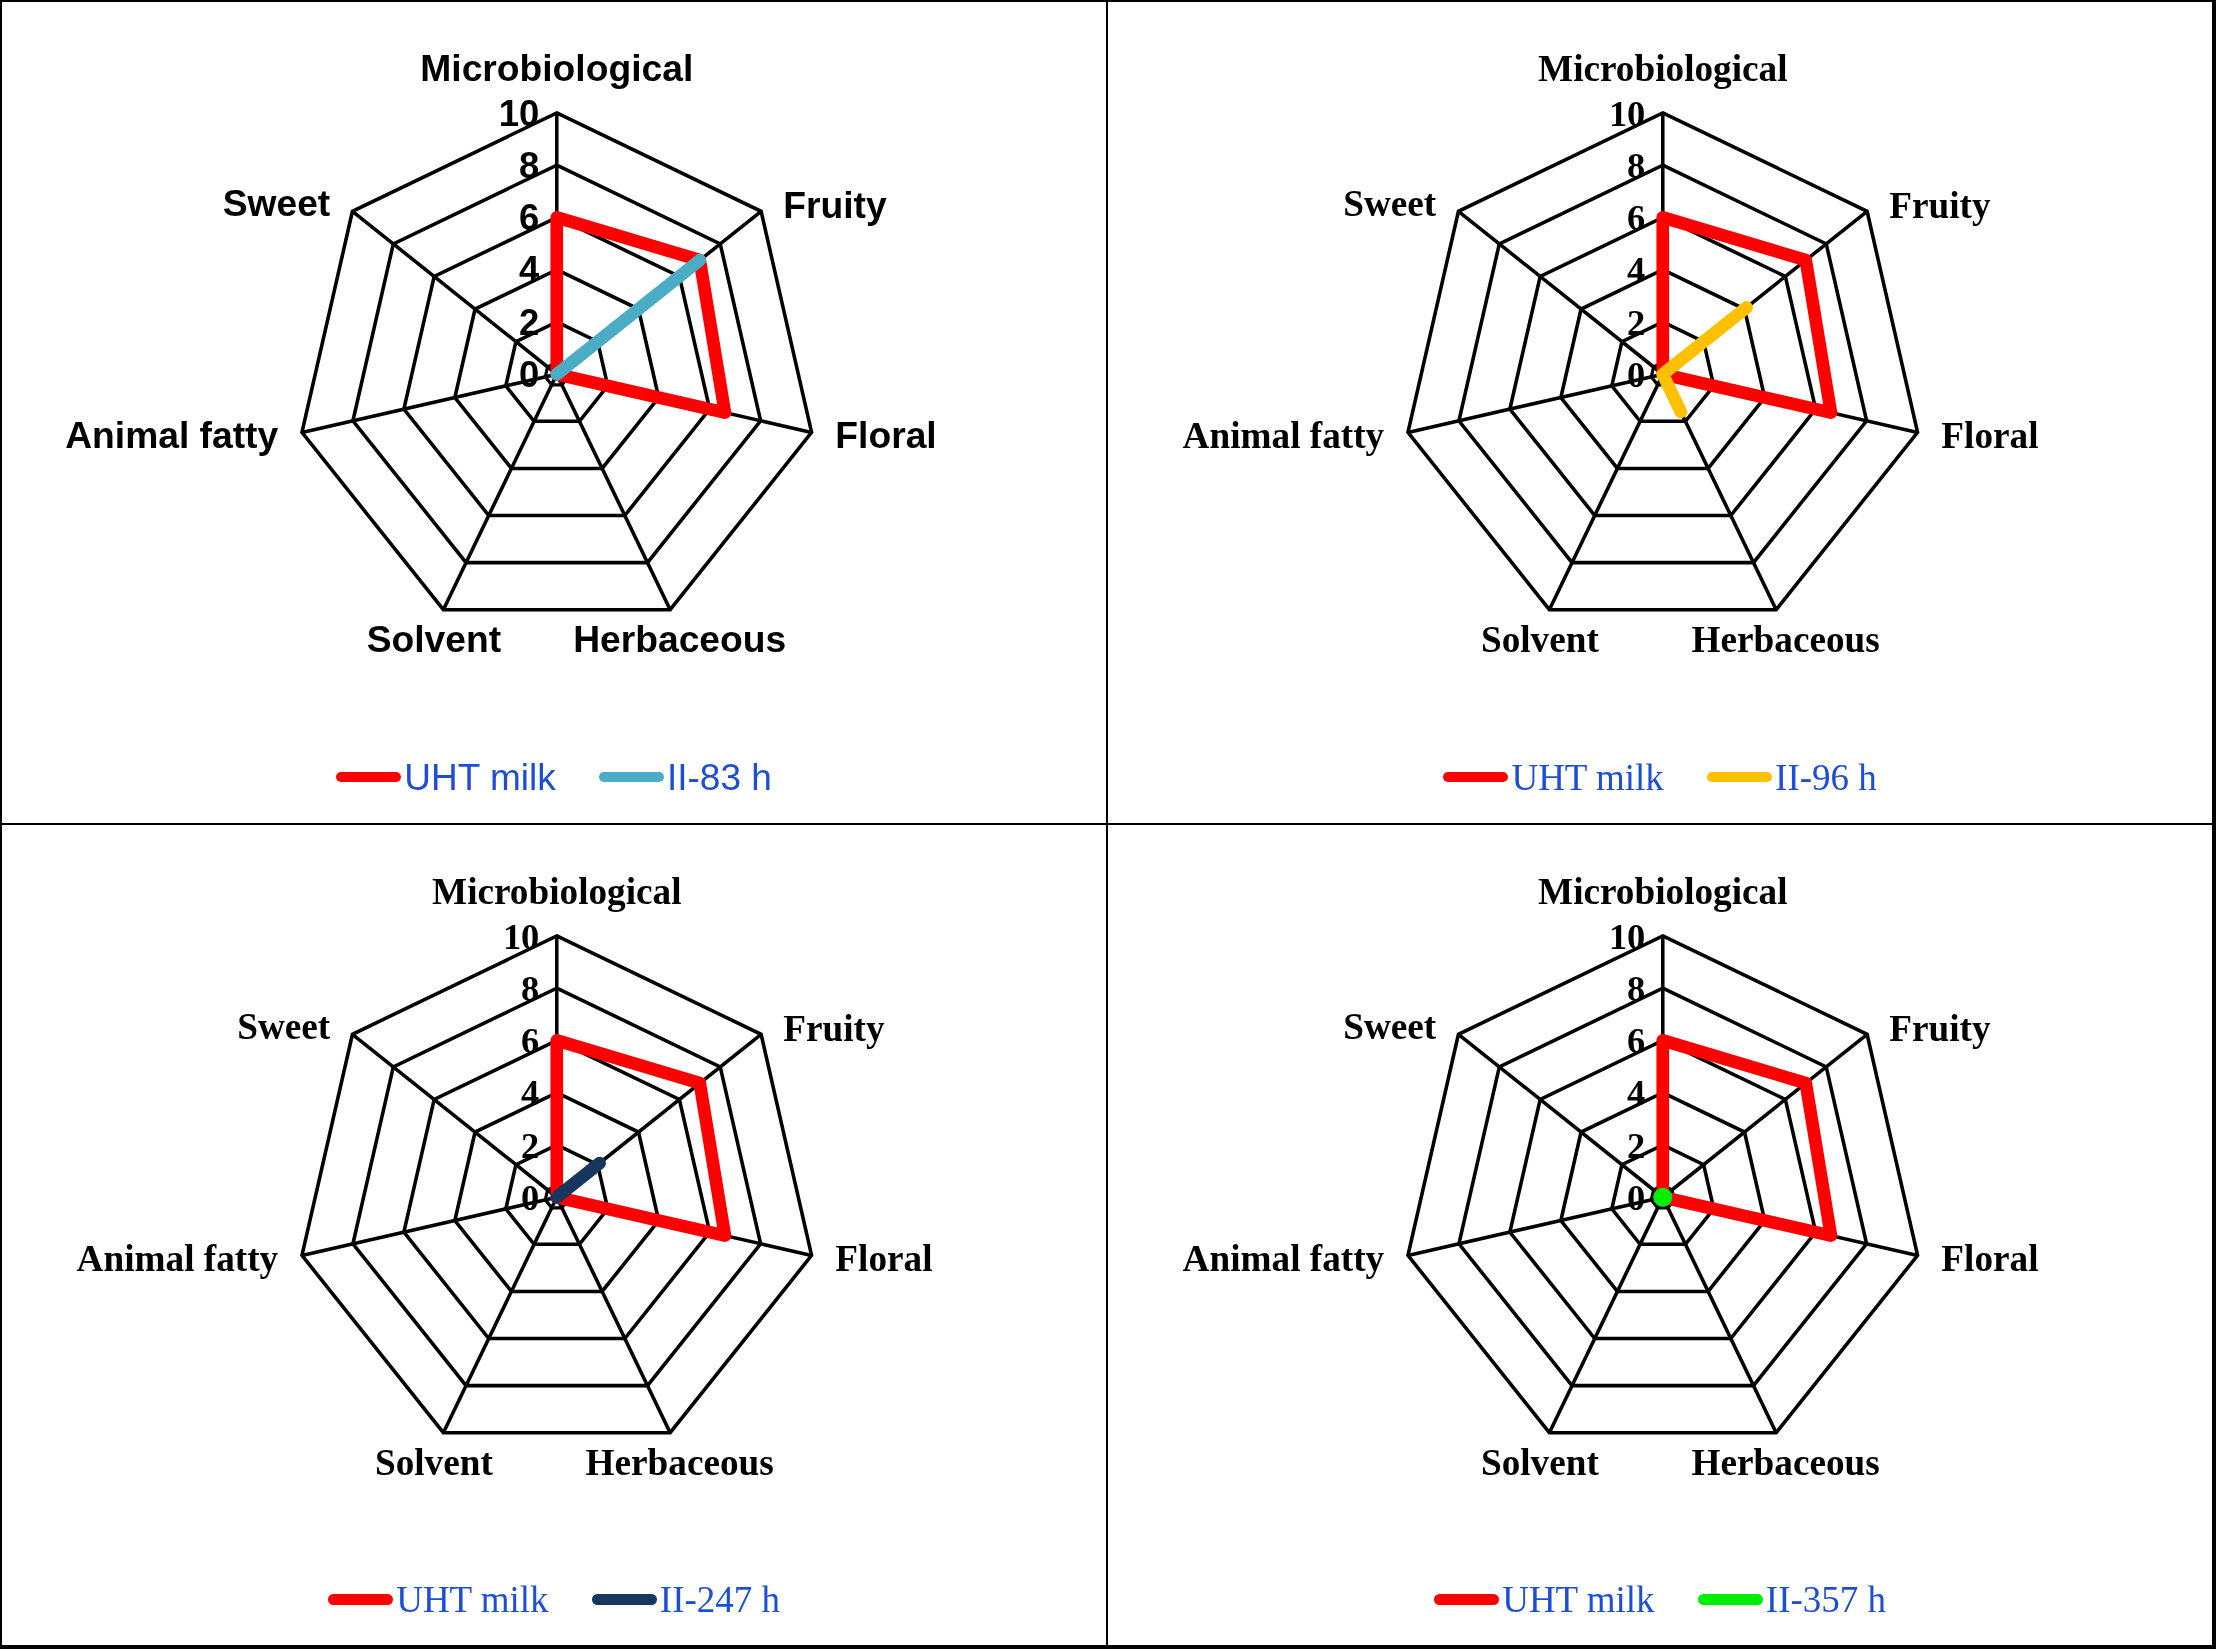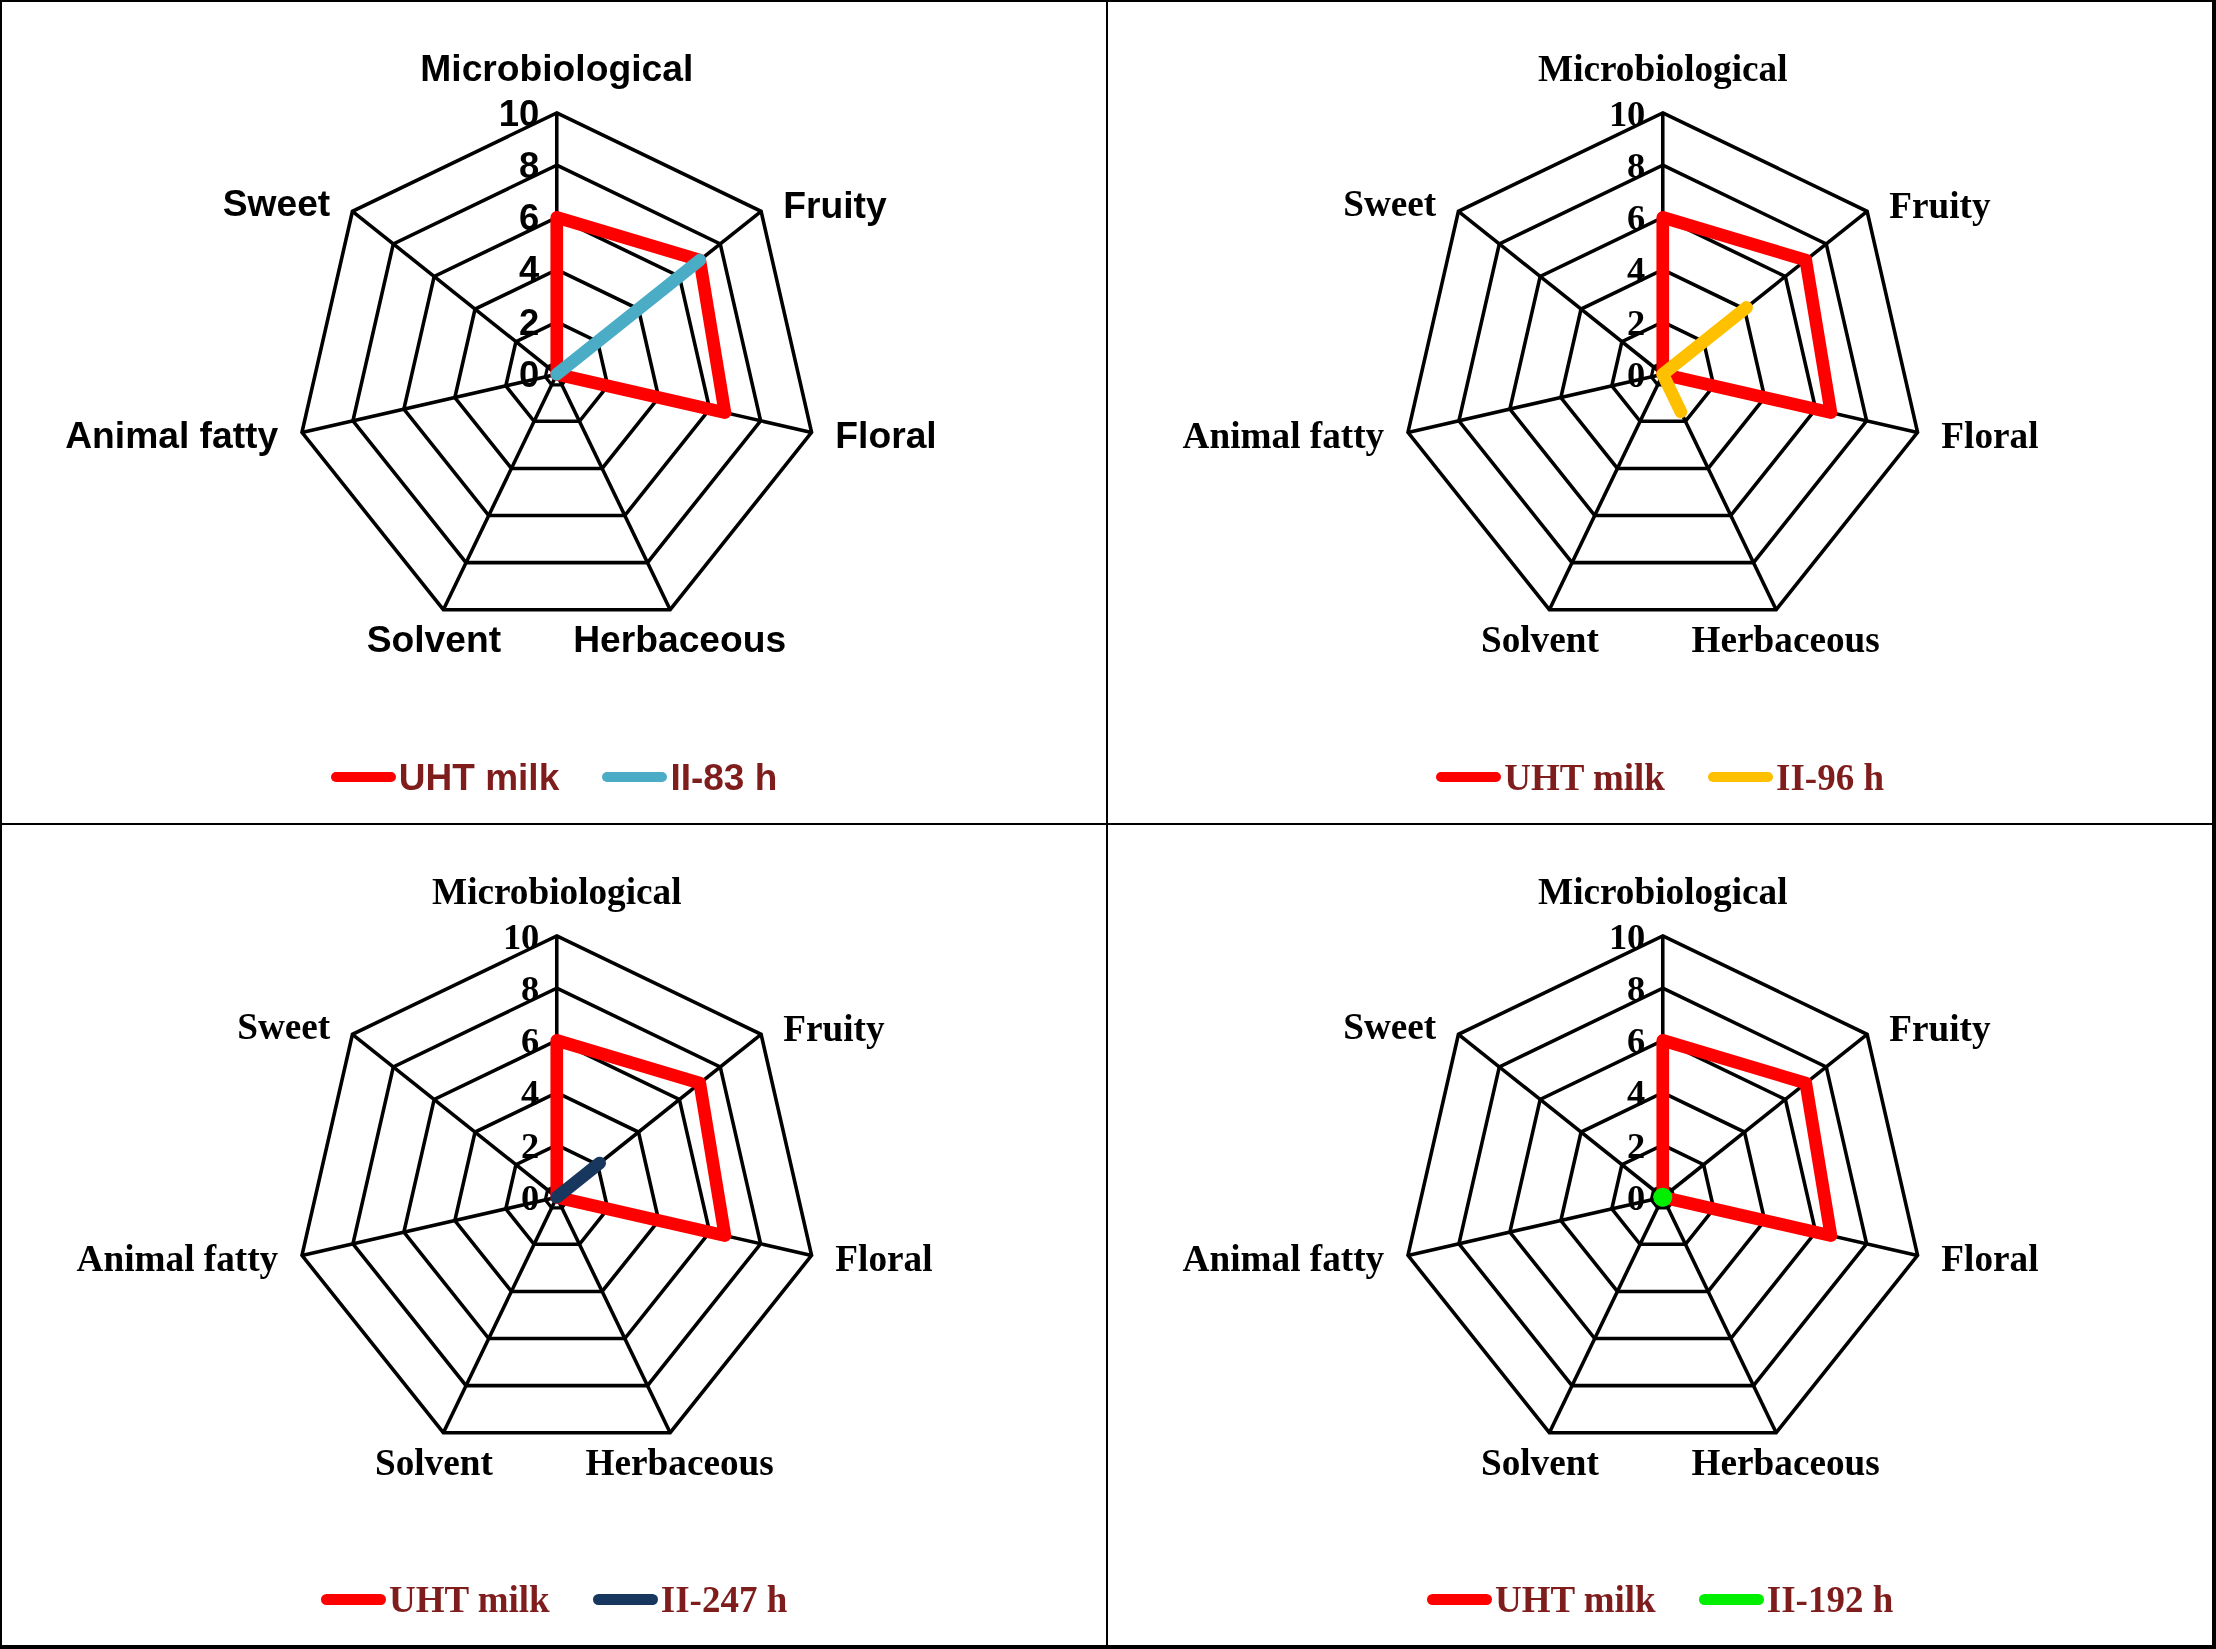--- a/index.html
+++ b/index.html
@@ -71,22 +71,22 @@
     gap: 3.2px;
   }
   .legend-swatch {
     display: block;
     width: 65px;
     height: 10.3px;
     border-radius: 5.6px;
   }
   .legend-label {
     font-size: 37px;
-    font-weight: 700;
-    color: #7f1d1d;
+    font-weight: 400;
+    color: #1d4ed8;
     white-space: nowrap;
     line-height: 1;
   }
   .panel-sans .legend-label,
   .panel-sans .axis-label,
   .panel-sans .tick-label {
     font-family: "Liberation Sans", sans-serif;
   }
   .panel-serif .legend-label {
     font-family: "Liberation Serif", serif;
@@ -320,20 +320,20 @@
             </g>
           </svg>
       </div>
       <div class="legend">
         <div class="legend-entry">
           <span class="legend-swatch" style="background: rgb(255, 0, 0);"></span>
           <span class="legend-label">UHT milk</span>
         </div>
         <div class="legend-entry">
           <span class="legend-swatch" style="background: rgb(0, 238, 0);"></span>
-          <span class="legend-label">II-192 h</span>
+          <span class="legend-label">II-357 h</span>
         </div>
       </div>
     </div>
 
   </div>
 </div>
 
 
 </body></html>

